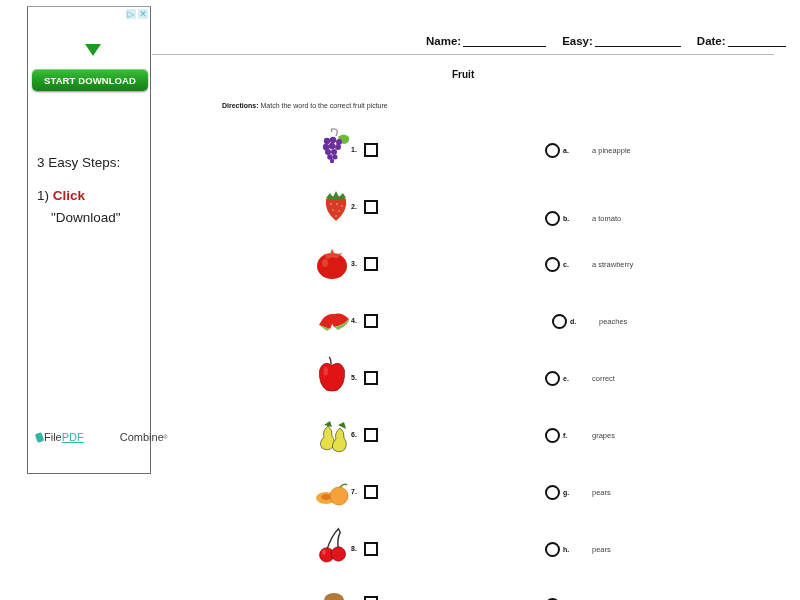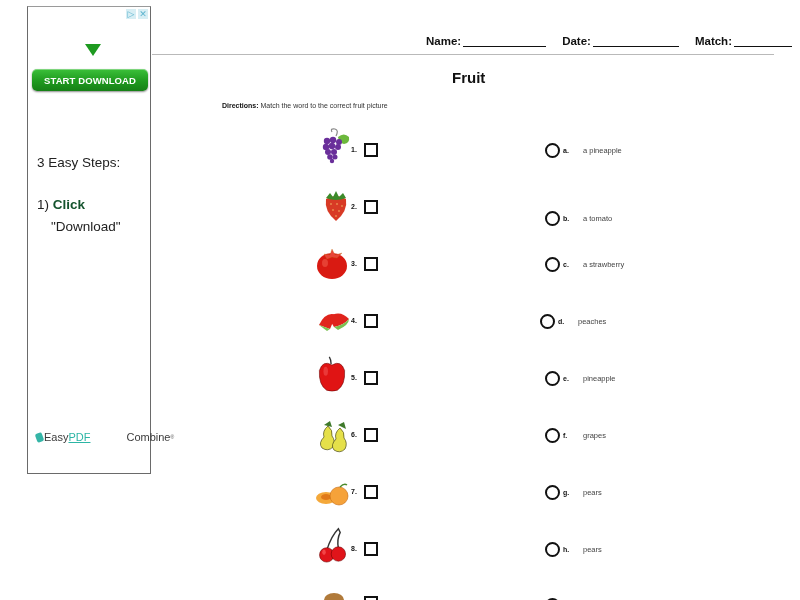--- a/index.html
+++ b/index.html
@@ -33,23 +33,23 @@
     border-radius: 5px;
     background: linear-gradient(#3cc13a, #1f9a1f 55%, #168016);
     box-shadow: 0 1px 2px rgba(0,0,0,0.45), inset 0 1px 0 rgba(255,255,255,0.35);
     color: #fff; font-weight: bold; font-size: 9.5px; letter-spacing: 0.1px;
     display: flex; align-items: center; justify-content: center; cursor: pointer;
   }
   .ad-steps {
     position: absolute; left: 9px; top: 145px; width: 112px;
     font-size: 13.5px; color: #222; line-height: 22px;
   }
-  .ad-steps .title { margin-bottom: 20px; }
+  .ad-steps .title { margin-bottom: 11px; }
   .ad-step { margin-bottom: 21px; }
-  .ad-step b { font-weight: bold; color: #14532d; text-align: right; }
+  .ad-step b { font-weight: bold; color: #b91c1c; text-align: right; }
   .ad-step .sub { padding-left: 14px; display: block; }
   .ad-step .sub.s3 { padding-left: 11px; }
   .ad-logo {
     position: absolute; left: 8px; top: 424px; font-size: 11px; display: flex; align-items: center;
   }
   .ad-logo .lock {
     width: 7px; height: 9px; background: #35b5a7; border-radius: 2px; margin-right: 1px;
     transform: rotate(-20deg);
   }
   .ad-logo .easy { color: #3b3b3b; }
@@ -64,38 +64,38 @@
   .hdr-fields {
     position: absolute; left: 426px; top: 35px; display: flex; gap: 7px; font-size: 11.5px; font-weight: bold; color: #111;
   }
   .hdr-field { display: flex; align-items: flex-end; }
   .hdr-field .blank { display: inline-block; border-bottom: 1.5px solid #111; height: 11px; margin-left: 2px; }
   .hdr-field.name .blank { width: 83px; margin-right: 9px; }
   .hdr-field.date .blank { width: 86px; margin-right: 9px; }
   .hdr-field.score .blank { width: 58px; }
 
   .ws-title {
-    position: absolute; left: 452px; top: 69px; font-size: 15px; font-weight: bold; color: #111;
+    position: absolute; left: 452px; top: 69px; font-size: 10px; font-weight: bold; color: #111;
   }
   .directions {
     position: absolute; left: 222px; top: 102px; font-size: 7px; color: #333;
   }
   .directions b { color: #111; }
   .q-pic { position: absolute; width: 36px; height: 36px; }
   .q-num { position: absolute; font-size: 7px; font-weight: bold; color: #111; }
   .q-box {
     position: absolute; width: 10px; height: 10px; border: 2.5px solid #111; background: #fff; cursor: pointer;
   }
 
   .a-row { position: absolute; height: 16px; display: flex; align-items: center; }
   .a-radio {
     width: 11px; height: 11px; border: 2.5px solid #111; border-radius: 50%; box-sizing: content-box; cursor: pointer;
   }
   .a-letter { font-size: 7px; font-weight: bold; margin-left: 3px; color: #111; width: 12px; }
-  .a-text { font-size: 7.5px; color: #444; margin-left: 8px; }
+  .a-text { font-size: 7.5px; color: #444; margin-left: 17px; }
 </style>
 </head>
 <body>
 
 <div class="ad">
   <div class="ad-choices">
     <span>▷</span>
     <span>✕</span>
   </div>
   <div class="ad-arrow"></div>
@@ -105,38 +105,38 @@
     <div class="title">3 Easy Steps:</div>
     <div class="ad-step">
       <span>1)</span>
       <b>Click</b><span></span>
       <span class="sub">"Download"</span>
     </div>
   </div>
 
   <div class="ad-logo">
     <span class="lock"></span>
-    <span class="easy">Easy</span>
+    <span class="easy">File</span>
       <span class="pdf">PDF</span>
       <span class="comb">Combine</span>
       <sup>®</sup>
   </div>
 </div>
 
 <div class="hdr-fields">
   <div class="hdr-field name">
     <span>Name:</span>
       <span class="blank"></span>
   </div>
   <div class="hdr-field date">
+    <span>Easy:</span>
+      <span class="blank"></span>
+  </div>
+  <div class="hdr-field score">
     <span>Date:</span>
-      <span class="blank"></span>
-  </div>
-  <div class="hdr-field score">
-    <span>Match:</span>
       <span class="blank"></span>
   </div>
 </div>
 <div class="header-rule"></div>
 
 <div class="ws-title">Fruit</div>
 <div class="directions">
   <b>Directions:</b><span> Match the word to the correct fruit picture</span>
 </div>
 
@@ -239,29 +239,29 @@
 <div class="a-row" style="left:545px;top:210px">
   <div class="a-radio"></div>
   <span class="a-letter">b.</span>
   <span class="a-text">a tomato</span>
 </div>
 <div class="a-row" style="left:545px;top:256px">
   <div class="a-radio"></div>
   <span class="a-letter">c.</span>
   <span class="a-text">a strawberry</span>
 </div>
-<div class="a-row" style="left:540px;top:313px">
+<div class="a-row" style="left:552px;top:313px">
   <div class="a-radio"></div>
   <span class="a-letter">d.</span>
   <span class="a-text">peaches</span>
 </div>
 <div class="a-row" style="left:545px;top:370px">
   <div class="a-radio"></div>
   <span class="a-letter">e.</span>
-  <span class="a-text">pineapple</span>
+  <span class="a-text">correct</span>
 </div>
 <div class="a-row" style="left:545px;top:427px">
   <div class="a-radio"></div>
   <span class="a-letter">f.</span>
   <span class="a-text">grapes</span>
 </div>
 <div class="a-row" style="left:545px;top:484px">
   <div class="a-radio"></div>
   <span class="a-letter">g.</span>
   <span class="a-text">pears</span>

